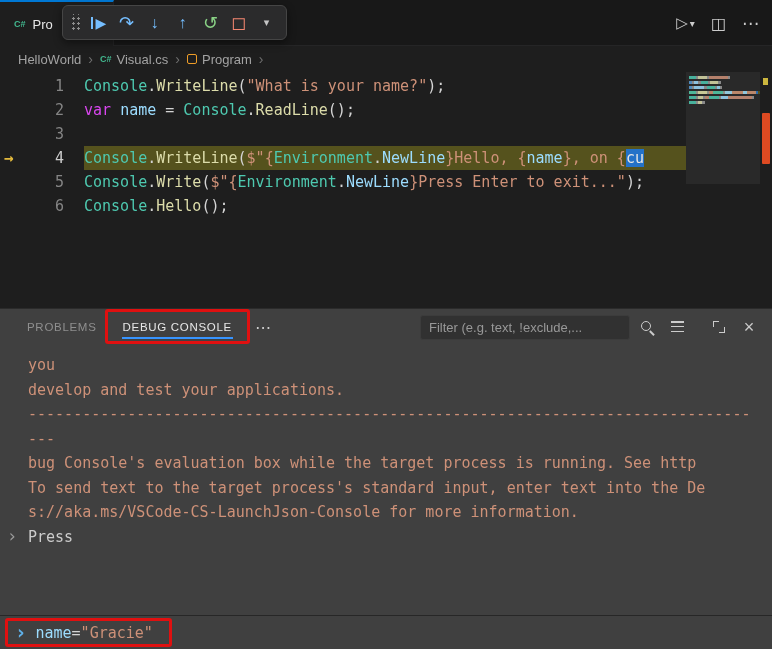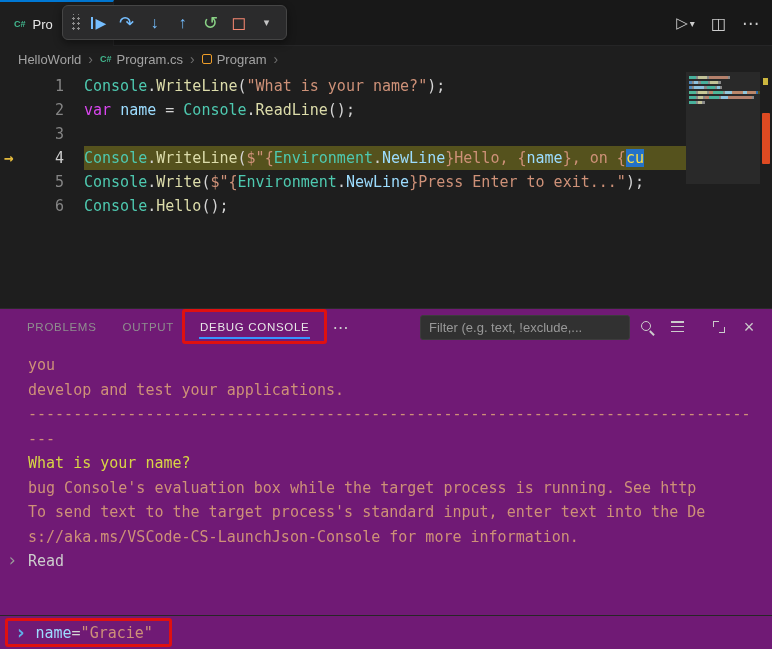--- a/index.html
+++ b/index.html
@@ -35,35 +35,35 @@
   .editor{position:relative;height:236px;display:flex;background:#1e1e1e}
   .editor-lines{flex:1;padding-top:2px;font:15px/24px "DejaVu Sans Mono","Liberation Mono",monospace;overflow:hidden}
   .eline{display:flex;height:24px;white-space:pre}
   .glyph{width:30px;position:relative;flex:none}
   .dbg-arrow{position:absolute;left:4px;top:0;color:#e2b93d;font-weight:bold;font-size:16px}
   .lnum{width:34px;flex:none;text-align:right;color:#858585}
   .lcode{flex:1;margin-left:20px}
   .eline.current .lcode{background:#55521d}
   .eline.current .lnum{color:#cccccc}
   .tok-t{color:#4ec9b0}.tok-m{color:#dcdcaa}.tok-k{color:#d946ef}.tok-v{color:#9cdcfe}.tok-s{color:#ce9178}.tok-p{color:#d4d4d4}
-  .tok-sel{background:#2472c8;color:#fde047}
+  .tok-sel{background:#2472c8;color:#e5e5e5}
 
   .minimap{width:74px;position:relative;padding-top:4px;flex:none}
   .mm-slider{position:absolute;left:0;right:0;top:0;height:112px;background:rgba(121,121,121,.12)}
   .mm-row{height:3px;margin:0 0 2px 3px;display:flex;overflow:hidden;position:relative;z-index:1}
   .mm-current{background:#55521d}
   .mm-seg{height:3px;opacity:.85;flex:none}
   .mm-t{background:#4ec9b0}.mm-m{background:#dcdcaa}.mm-k{background:#569cd6}.mm-v{background:#9cdcfe}.mm-s{background:#ce9178}.mm-p{background:#9a9a9a}.mm-sel{background:#2472c8}
 
   .overview-ruler{width:12px;flex:none;position:relative;background:#1e1e1e}
   .ruler-mark-top{position:absolute;left:3px;right:4px;top:6px;height:7px;background:#cbb63e}
   .ruler-mark-current{position:absolute;left:2px;right:2px;top:41px;height:51px;background:#dd4a22;border-radius:1px}
 
   
-  .panel{height:341px;background:#701a75;border-top:1px solid #2b2b2b;display:flex;flex-direction:column}
+  .panel{height:341px;background:#404040;border-top:1px solid #2b2b2b;display:flex;flex-direction:column}
   .panel-header{height:36px;flex:none;display:flex;align-items:center;padding:0 10px 0 14px}
   .ptabs{display:flex;height:100%}
   .ptab{height:100%;display:flex;align-items:center;padding:0 13px;font-size:11.5px;letter-spacing:.7px;color:#8f8f8f;position:relative;cursor:default}
   .ptab.active{color:#e7e7e7}
   .ptab.active::before{content:"";position:absolute;left:12px;right:12px;bottom:6px;height:2px;background:#3794ff}
   .ptab.annotated::after{content:"";position:absolute;top:0;bottom:1px;left:-5px;right:-5px;border:3px solid #e01010;border-radius:3px;pointer-events:none}
   .panel-overflow{color:#cfcfcf;font-size:16px;margin-left:10px}
   .filter-input{margin-left:auto;width:210px;height:25px;background:#313131;border:1px solid #3c3c3c;border-radius:3px;color:#cccccc;font-size:13px;padding:0 8px;outline:none;font-family:Liberation Sans, sans-serif}
   .filter-input::placeholder{color:#989898}
   .pact{width:26px;height:26px;display:flex;align-items:center;justify-content:center;margin-left:4px;color:#cccccc}
@@ -114,21 +114,21 @@
   </div>
 </div>
 
 <div class="breadcrumb" id="breadcrumb">
     <span class="bc-item">
       <span>HelloWorld</span>
     </span>
     <span class="bc-sep">›</span>
     <span class="bc-item">
       <span class="csharp-file-icon">C#</span>
-      <span>Program.cs</span>
+      <span>Visual.cs</span>
     </span>
     <span class="bc-sep">›</span>
     <span class="bc-item">
       <span class="class-icon"></span>
       <span>Program</span>
     </span>
     <span class="bc-sep">›</span>
   </div>
 
 <div class="editor">
@@ -215,23 +215,20 @@
     <span class="ruler-mark-current"></span>
   </div>
 </div>
 
 <div class="panel">
   <div class="panel-header">
     <div class="ptabs" id="panel-tabs">
         <div class="ptab">
           <span>PROBLEMS</span>
         </div>
-        <div class="ptab">
-          <span>OUTPUT</span>
-        </div>
         <div class="ptab active annotated">
           <span>DEBUG CONSOLE</span>
         </div>
       </div>
     <span class="panel-overflow">⋯</span>
     <input class="filter-input" placeholder="Filter (e.g. text, !exclude,..." style="">
     <span class="pact">
         <span class="search-icon"></span>
       </span>
     <span class="pact">
@@ -242,25 +239,24 @@
       </span>
     <span class="pact">
         <span class="close-icon">×</span>
       </span>
   </div>
   <div class="console-output" id="console-output">
       <div class="crow c-tan"><span>you</span></div>
       <div class="crow c-tan"><span>develop and test your applications.</span></div>
       <div class="crow c-tan"><span>--------------------------------------------------------------------------------</span></div>
       <div class="crow c-tan"><span>---</span></div>
-      <div class="crow c-yellow"><span>What is your name?</span></div>
       <div class="crow c-tan"><span>bug Console's evaluation box while the target process is running. See http</span></div>
       <div class="crow c-tan"><span>To send text to the target process's standard input, enter text into the De</span></div>
       <div class="crow c-tan"><span>s://aka.ms/VSCode-CS-LaunchJson-Console for more information.</span></div>
-      <div class="crow c-grey"><span class="twisty">›</span><span>Read</span></div>
+      <div class="crow c-grey"><span class="twisty">›</span><span>Press</span></div>
     </div>
   <div class="console-input">
     <span class="input-box">
       <span class="prompt-chev">›</span>
       <span class="input-code" id="input-code"><span class="tok-v">name</span><span class="tok-p">=</span><span class="tok-s">"Gracie"</span></span>
     </span>
   </div>
 </div>
 
 </body></html>

